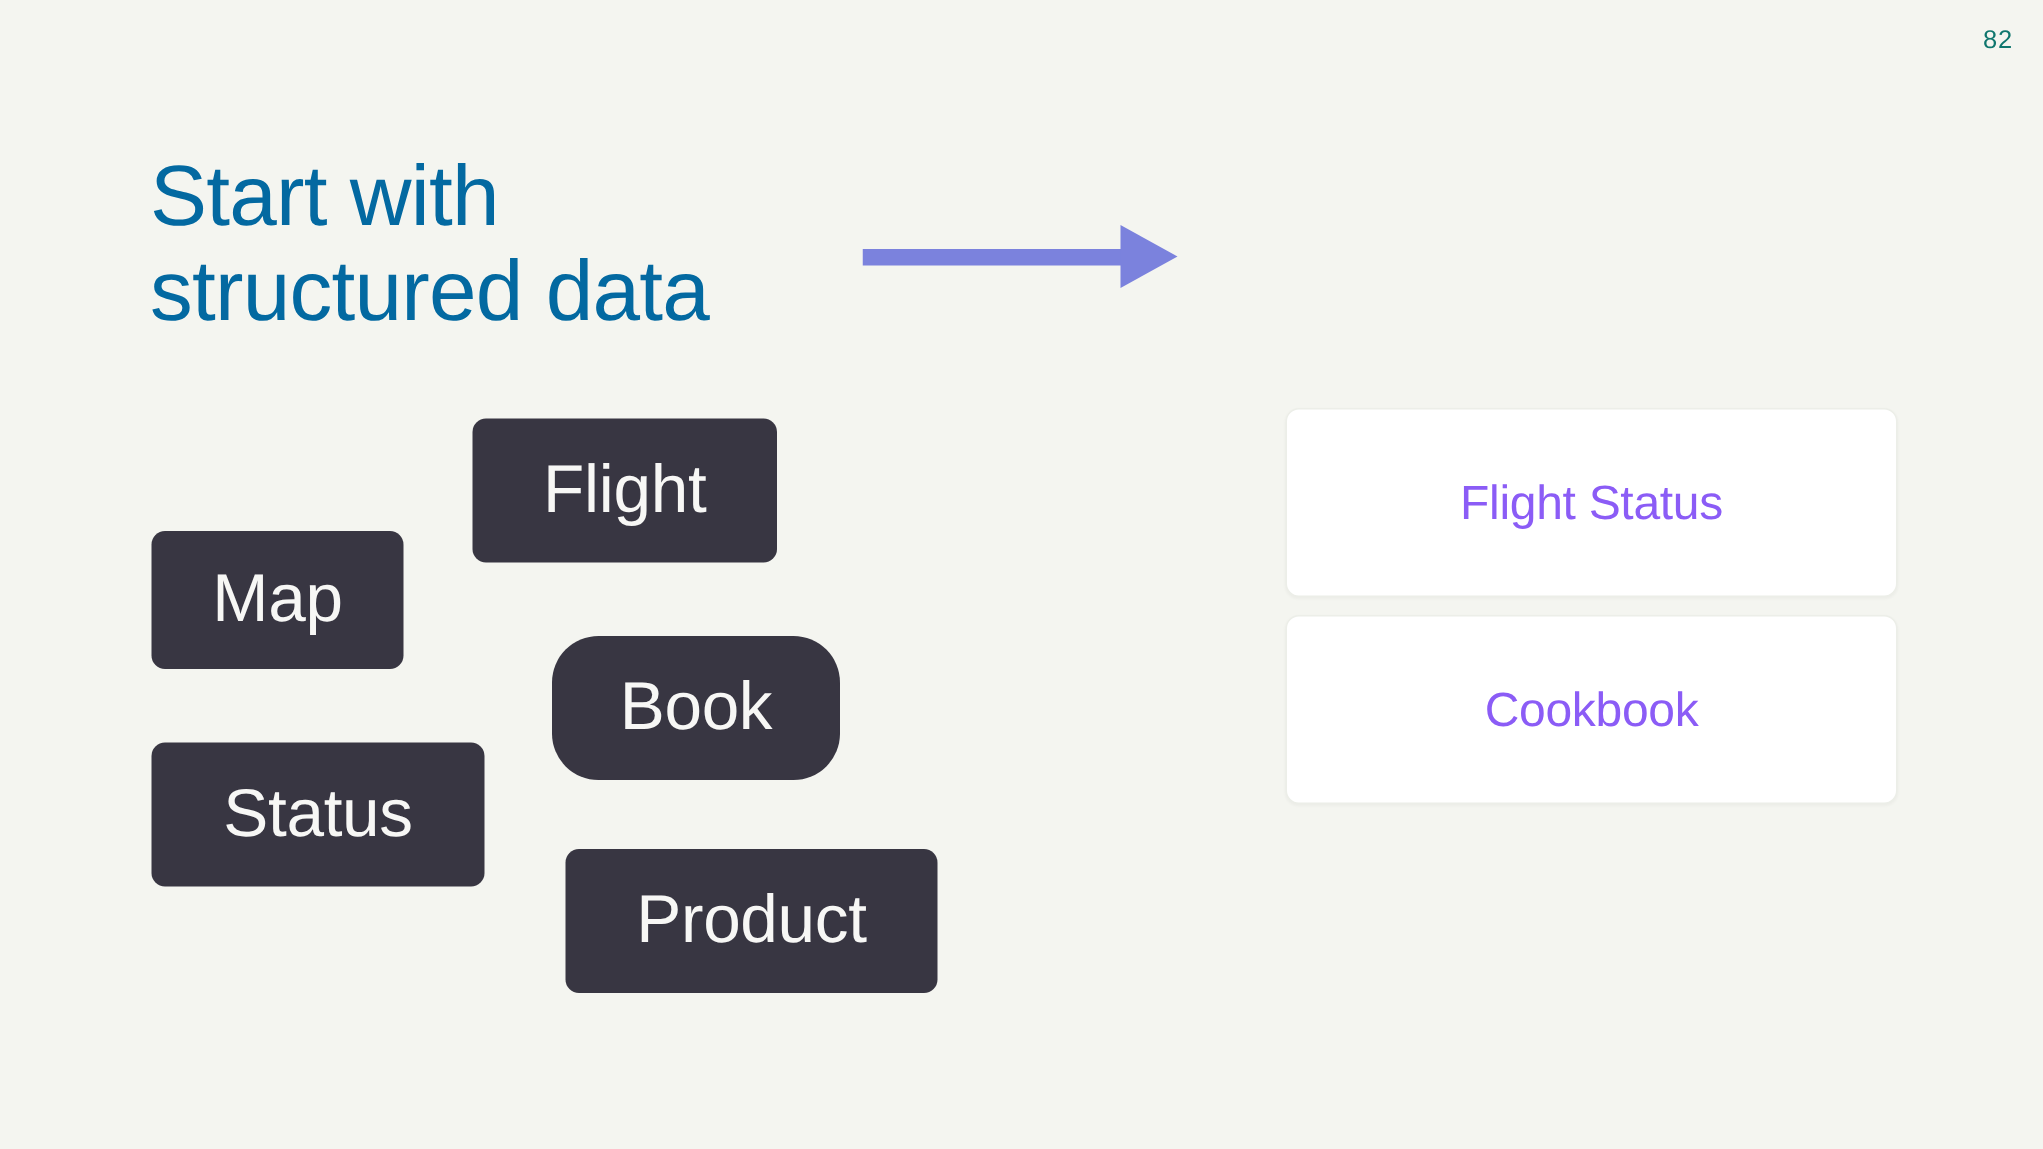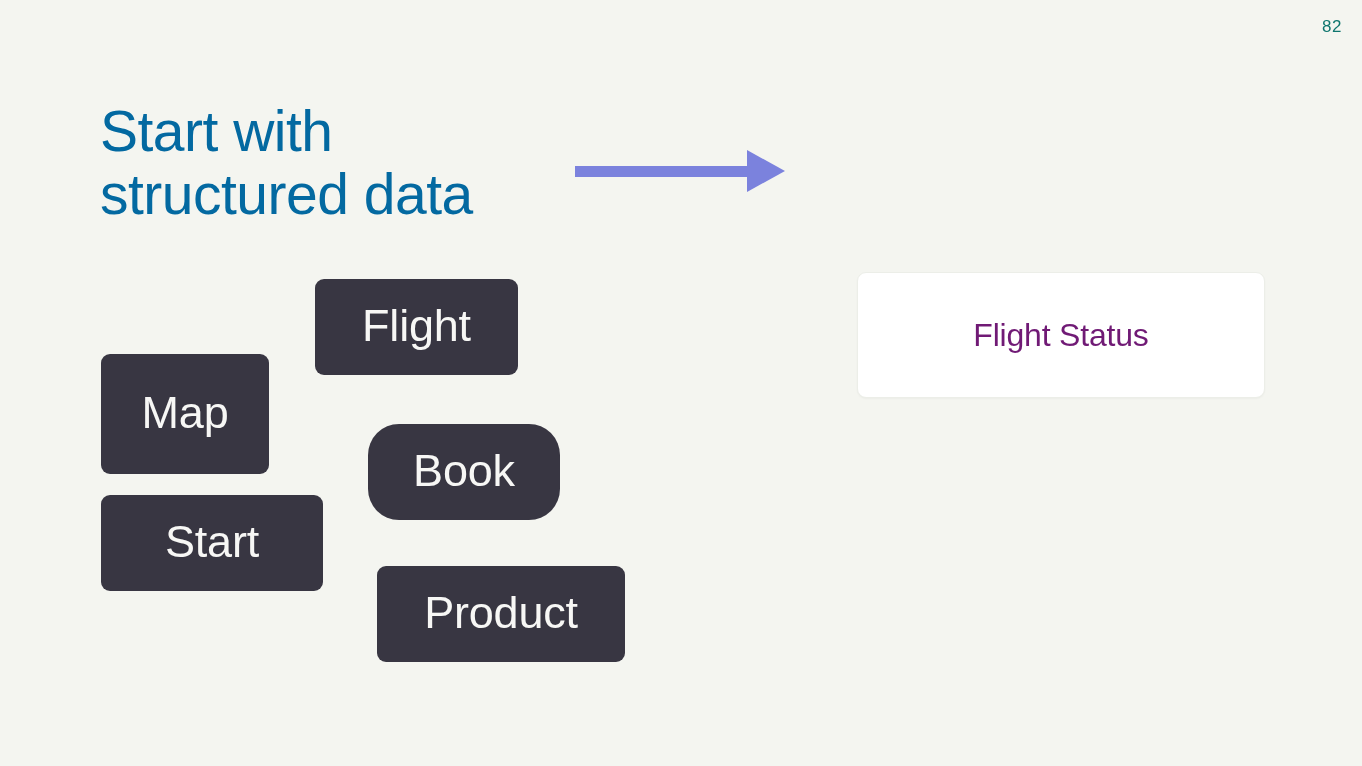--- a/index.html
+++ b/index.html
@@ -81,21 +81,21 @@
     align-items: center;
     justify-content: center;
     font-size: 45px;
     font-weight: 400;
     letter-spacing: -0.2px;
     line-height: 1;
     padding-bottom: 4px;
     box-sizing: border-box;
   }
   .chip-flight  { left: 315px; top: 279px; width: 203px; height: 96px; }
-  .chip-map     { left: 101px; top: 354px; width: 168px; height: 120px; }
+  .chip-map     { left: 101px; top: 354px; width: 168px; height: 92px; }
   .chip-book    { left: 368px; top: 424px; width: 192px; height: 96px; border-radius: 31px; }
   .chip-recipe  { left: 101px; top: 495px; width: 222px; height: 96px; }
   .chip-product { left: 377px; top: 566px; width: 248px; height: 96px; }
 
   
   .cards {
     position: absolute;
     left: 857px;
     top: 272px;
     width: 408px;
@@ -104,47 +104,48 @@
     height: 126px;
     background: #ffffff;
     border: 1px solid #eceee8;
     border-radius: 9px;
     display: flex;
     align-items: center;
     justify-content: center;
     font-size: 32px;
     font-weight: 400;
     letter-spacing: -0.2px;
-    color: #701a75;
+    color: #8b5cf6;
     box-sizing: border-box;
     box-shadow: 0 1px 2px rgba(30,30,30,0.035);
   }
   .card + .card { margin-top: 12px; }
 </style>
 </head>
 <body>
 
 <div class="slide">
 
   <div class="page-number">82</div>
 
   <div class="heading heading-left">Start with
 structured data</div>
 
   <div class="chips">
     <div class="chip chip-flight">Flight</div>
     <div class="chip chip-map">Map</div>
     <div class="chip chip-book">Book</div>
-    <div class="chip chip-recipe">Start</div>
+    <div class="chip chip-recipe">Status</div>
     <div class="chip chip-product">Product</div>
   </div>
 
   <svg class="arrow" viewBox="0 0 215 52">
     <rect x="0" y="21" width="178" height="11" fill="#7b82dd"></rect>
     <polygon points="172,5 210,26 172,47" fill="#7b82dd"></polygon>
   </svg>
 
 
   <div class="cards">
     <div class="card">Flight Status</div>
+    <div class="card">Cookbook</div>
   </div>
 
 </div>
 
 </body></html>

